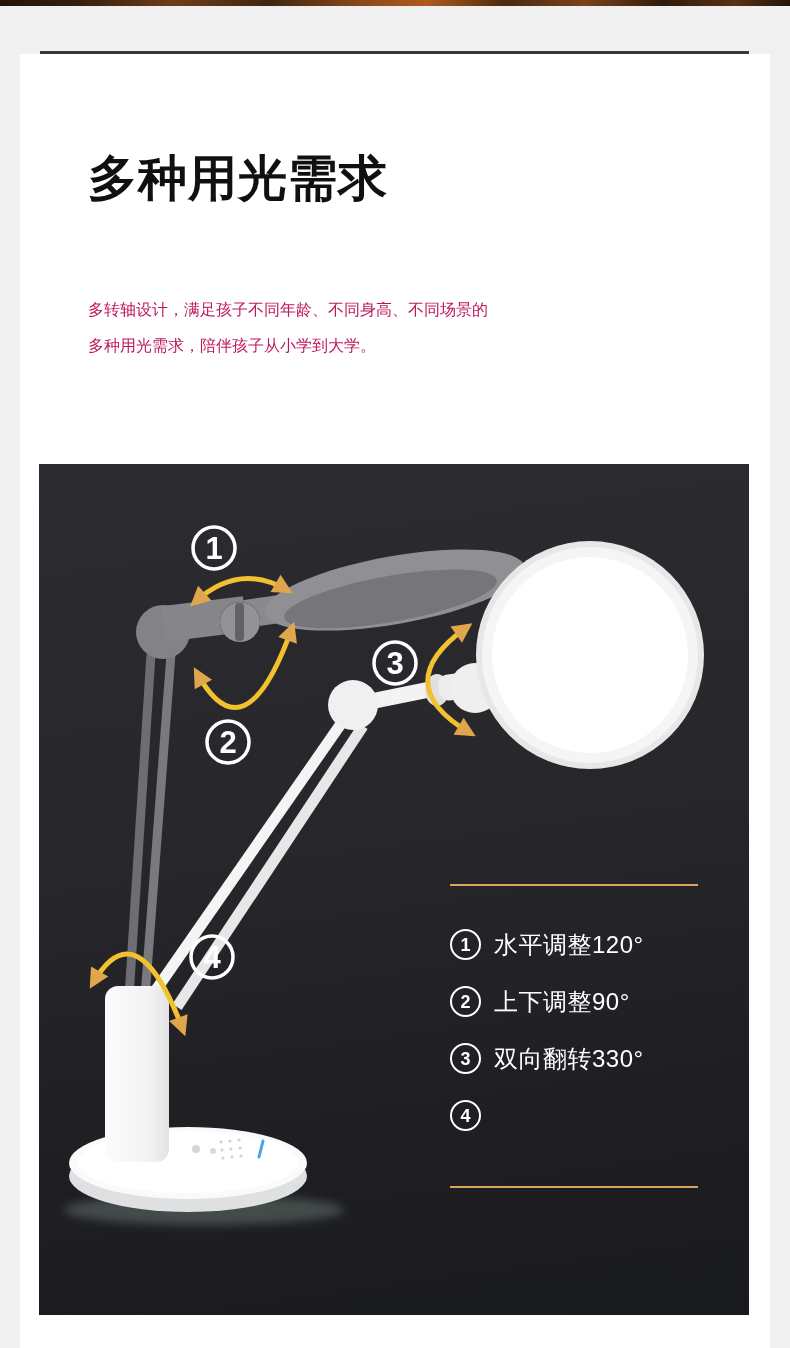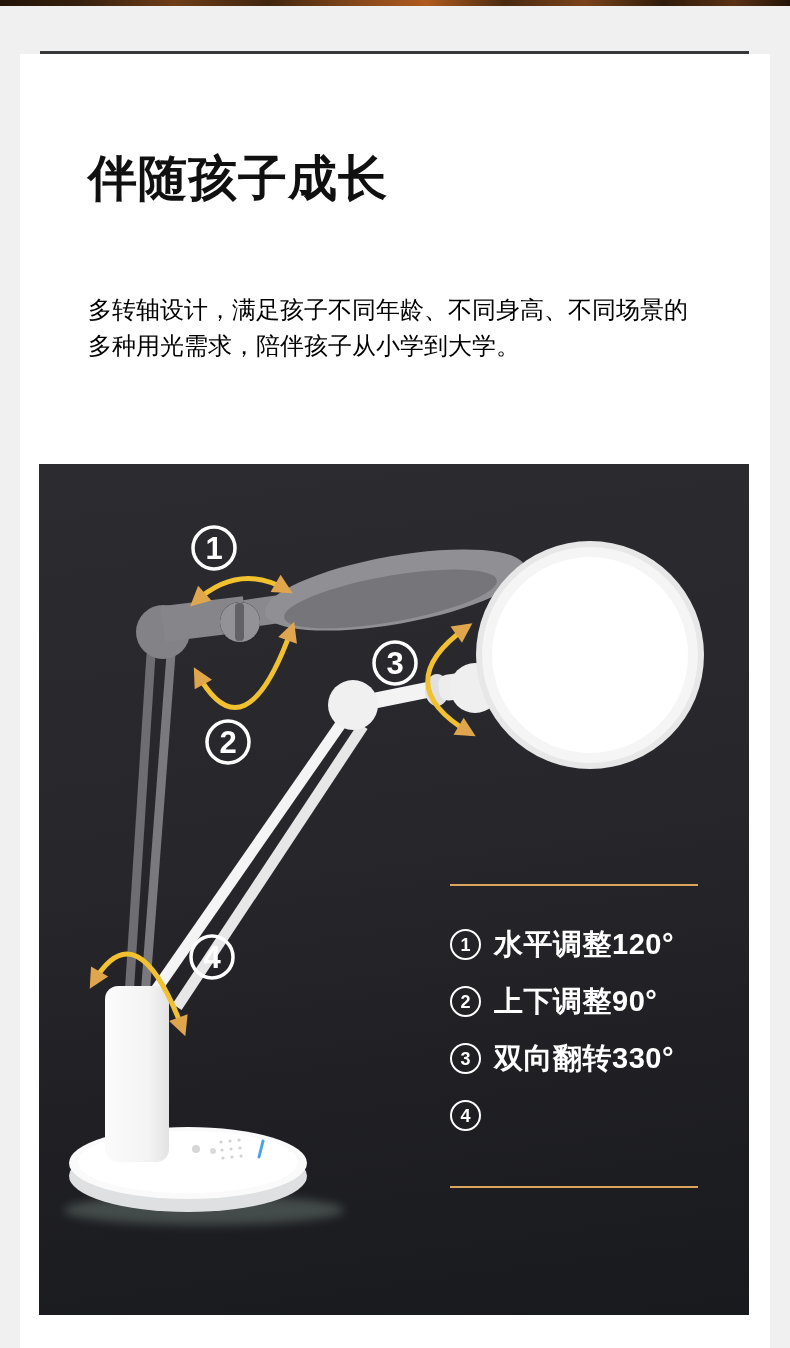--- a/index.html
+++ b/index.html
@@ -26,22 +26,22 @@
     position:absolute;left:40px;top:51px;width:709px;height:3px;
     background:#37383a;
   }
   .page-title{
     position:absolute;left:88px;top:146px;
     font-size:49px;line-height:64px;font-weight:700;
     color:#101010;letter-spacing:1px;white-space:nowrap;
   }
   .page-desc{
     position:absolute;left:88px;top:292px;
-    font-size:24px;line-height:36px;font-weight:400;
-    color:#000000;white-space:nowrap;
+    font-size:16px;line-height:36px;font-weight:400;
+    color:#be185d;white-space:nowrap;
   }
   .panel{
     position:absolute;left:39px;top:464px;width:710px;height:851px;
     background:linear-gradient(172deg,#2c2c30 0%,#27272b 45%,#202024 70%,#191a1d 100%);
     overflow:hidden;
   }
   .panel svg{position:absolute;left:0;top:0;}
   .legend{
     position:absolute;left:411px;top:420px;width:248px;height:256px;
     border-top:2px solid #dba55e;
@@ -50,39 +50,39 @@
   }
   .legend-item{
     height:57px;display:flex;align-items:center;gap:13px;
   }
   .legend-num{
     flex:0 0 auto;width:27px;height:27px;border:2px solid #ffffff;border-radius:50%;
     display:inline-flex;align-items:center;justify-content:center;
     color:#ffffff;font-size:18px;font-weight:700;line-height:1;
   }
   .legend-label{
-    color:#ffffff;font-size:29px;font-weight:700;white-space:nowrap;
+    color:#ffffff;font-size:24px;font-weight:400;white-space:nowrap;
     letter-spacing:0.5px;
   }
   .marker-num{
     font-family:"Liberation Sans","DejaVu Sans",sans-serif;
     font-size:31px;font-weight:700;fill:#ffffff;
   }
 </style>
 </head>
 <body>
 
 <div class="page">
 
   <div class="photo-edge"></div>
   <div class="card"></div>
   <div class="divider-line"></div>
 
   <div class="page-title">
-    <div>伴随孩子成长</div>
+    <div>多种用光需求</div>
   </div>
 
   <div class="page-desc">
     <div>多转轴设计，满足孩子不同年龄、不同身高、不同场景的</div>
     <div>多种用光需求，陪伴孩子从小学到大学。</div>
   </div>
 
   <div class="panel">
 
     <svg width="710" height="851" viewBox="0 0 710 851">

